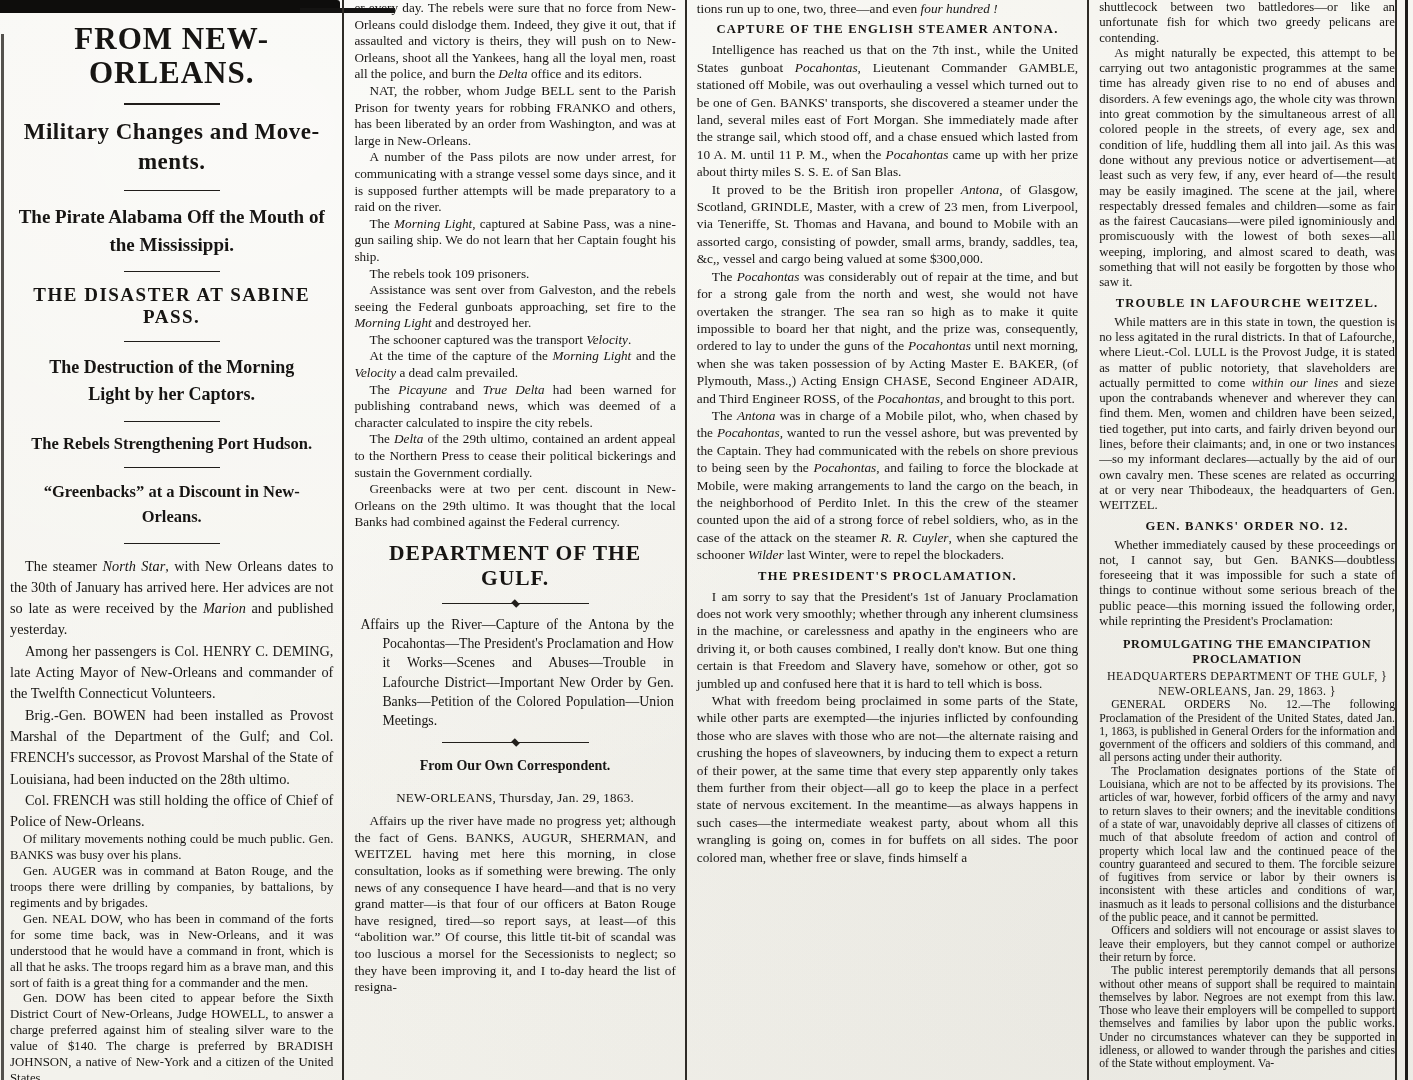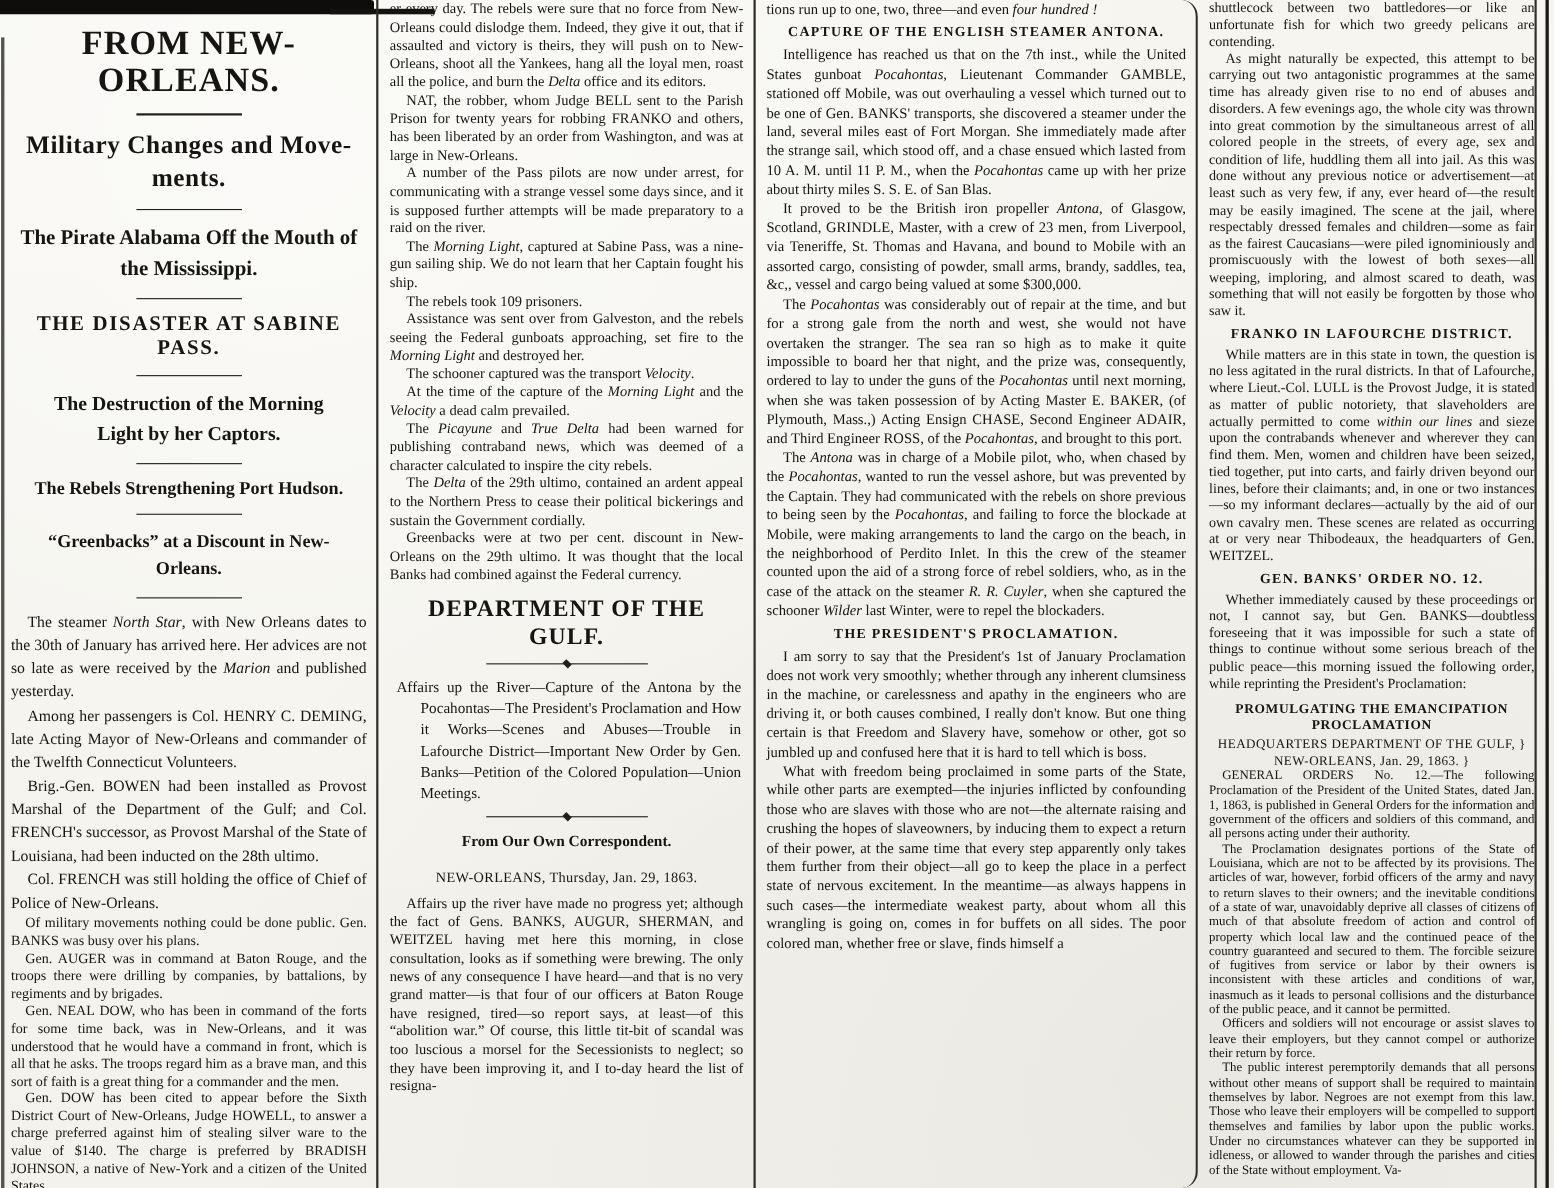--- a/index.html
+++ b/index.html
@@ -21,21 +21,21 @@
   .ink-bar-tail{position:absolute;left:300px;top:8px;width:95px;height:5px;background:#141312;}
   .left-edge{position:absolute;left:1px;top:34px;bottom:0;width:3px;background:#2a2824;opacity:.8;}
   .right-edge-a{position:absolute;left:1395px;top:0;bottom:0;width:2px;background:#33302b;}
   .right-edge-b{position:absolute;left:1405px;top:0;bottom:0;width:3px;background:#1c1a18;}
   
   .cols{position:absolute;left:0;top:0;width:1404px;height:1080px;display:flex;}
   .col{height:1080px;overflow:hidden;box-sizing:border-box;border-right:2px solid #2f2c27;padding:0 9px 0 10px;}
   .col:last-child{border-right:none;}
   .col1{width:350px;}
   .col2{width:348px;}
-  .col3{width:409px;border-radius:15px;}
+  .col3{width:409px;}
   .col4{width:320px;}
   
   p{margin:0;text-align:justify;}
   p.p{text-indent:15px;}
   p.cont{text-indent:0;}
   i{font-style:italic;}
   h1,h2,h3{margin:0;font-weight:700;text-align:center;white-space:pre-line;}
   
   .h-main{font-size:31px;letter-spacing:1px;margin-top:22px;line-height:1.1;}
   .rule{width:96px;border-top:2.5px solid #201d1a;margin:13px auto 12px auto;}
@@ -96,21 +96,21 @@
         <div class="rule thin"></div>
         <h2 class="h-f">“Greenbacks” at a Discount in New-
 Orleans.</h2>
         <div class="rule thin"></div>
       </header>
       <div class="lead">
           <p class="p">The steamer <i>North Star</i>, with New Orleans dates to the 30th of January has arrived here. Her advices are not so late as were received by the <i>Marion</i> and published yesterday.</p>
           <p class="p">Among her passengers is Col. HENRY C. DEMING, late Acting Mayor of New-Orleans and commander of the Twelfth Connecticut Volunteers.</p>
           <p class="p">Brig.-Gen. BOWEN had been installed as Provost Marshal of the Department of the Gulf; and Col. FRENCH's successor, as Provost Marshal of the State of Louisiana, had been inducted on the 28th ultimo.</p>
           <p class="p">Col. FRENCH was still holding the office of Chief of Police of New-Orleans.</p>
-          <p class="p ps2">Of military movements nothing could be done public. Gen. BANKS was busy over his plans.</p>
+          <p class="p ps2">Of military movements nothing could be much public. Gen. BANKS was busy over his plans.</p>
           <p class="p ps2">Gen. AUGER was in command at Baton Rouge, and the troops there were drilling by companies, by battalions, by regiments and by brigades.</p>
           <p class="p ps2">Gen. NEAL DOW, who has been in command of the forts for some time back, was in New-Orleans, and it was understood that he would have a command in front, which is all that he asks. The troops regard him as a brave man, and this sort of faith is a great thing for a commander and the men.</p>
           <p class="p ps2">Gen. DOW has been cited to appear before the Sixth District Court of New-Orleans, Judge HOWELL, to answer a charge preferred against him of stealing silver ware to the value of $140. The charge is preferred by BRADISH JOHNSON, a native of New-York and a citizen of the United States.</p>
           <p class="p ps2">Port Hudson was growing stronger and strong-</p>
         </div>
     </section>
 
     <section class="col col2">
       <div>
           <p class="p cont">er every day. The rebels were sure that no force from New-Orleans could dislodge them. Indeed, they give it out, that if assaulted and victory is theirs, they will push on to New-Orleans, shoot all the Yankees, hang all the loyal men, roast all the police, and burn the <i>Delta</i> office and its editors.</p>
@@ -155,21 +155,21 @@
           <h3 class="h">THE PRESIDENT'S PROCLAMATION.</h3>
           <p class="p">I am sorry to say that the President's 1st of January Proclamation does not work very smoothly; whether through any inherent clumsiness in the machine, or carelessness and apathy in the engineers who are driving it, or both causes combined, I really don't know. But one thing certain is that Freedom and Slavery have, somehow or other, got so jumbled up and confused here that it is hard to tell which is boss.</p>
           <p class="p">What with freedom being proclaimed in some parts of the State, while other parts are exempted—the injuries inflicted by confounding those who are slaves with those who are not—the alternate raising and crushing the hopes of slaveowners, by inducing them to expect a return of their power, at the same time that every step apparently only takes them further from their object—all go to keep the place in a perfect state of nervous excitement. In the meantime—as always happens in such cases—the intermediate weakest party, about whom all this wrangling is going on, comes in for buffets on all sides. The poor colored man, whether free or slave, finds himself a</p>
         </div>
     </section>
 
     <section class="col col4">
       <div>
           <p class="p cont">shuttlecock between two battledores—or like an unfortunate fish for which two greedy pelicans are contending.</p>
           <p class="p">As might naturally be expected, this attempt to be carrying out two antagonistic programmes at the same time has already given rise to no end of abuses and disorders. A few evenings ago, the whole city was thrown into great commotion by the simultaneous arrest of all colored people in the streets, of every age, sex and condition of life, huddling them all into jail. As this was done without any previous notice or advertisement—at least such as very few, if any, ever heard of—the result may be easily imagined. The scene at the jail, where respectably dressed females and children—some as fair as the fairest Caucasians—were piled ignominiously and promiscuously with the lowest of both sexes—all weeping, imploring, and almost scared to death, was something that will not easily be forgotten by those who saw it.</p>
-          <h3 class="h">FRANKO IN LAFOURCHE DISTRICT.</h3>
+          <h3 class="h">TROUBLE IN LAFOURCHE WEITZEL.</h3>
           <p class="p">While matters are in this state in town, the question is no less agitated in the rural districts. In that of Lafourche, where Lieut.-Col. LULL is the Provost Judge, it is stated as matter of public notoriety, that slaveholders are actually permitted to come <i>within our lines</i> and sieze upon the contrabands whenever and wherever they can find them. Men, women and children have been seized, tied together, put into carts, and fairly driven beyond our lines, before their claimants; and, in one or two instances—so my informant declares—actually by the aid of our own cavalry men. These scenes are related as occurring at or very near Thibodeaux, the headquarters of Gen. WEITZEL.</p>
           <h3 class="h">GEN. BANKS' ORDER NO. 12.</h3>
           <p class="p">Whether immediately caused by these proceedings or not, I cannot say, but Gen. BANKS—doubtless foreseeing that it was impossible for such a state of things to continue without some serious breach of the public peace—this morning issued the following order, while reprinting the President's Proclamation:</p>
           <h3 class="h tight">PROMULGATING THE EMANCIPATION PROCLAMATION</h3>
           <p class="c">HEADQUARTERS DEPARTMENT OF THE GULF, }</p>
           <p class="c">NEW-ORLEANS, Jan. 29, 1863.  }</p>
           <p class="ps">GENERAL ORDERS No. 12.—The following Proclamation of the President of the United States, dated Jan. 1, 1863, is published in General Orders for the information and government of the officers and soldiers of this command, and all persons acting under their authority.</p>
           <p class="ps">The Proclamation designates portions of the State of Louisiana, which are not to be affected by its provisions. The articles of war, however, forbid officers of the army and navy to return slaves to their owners; and the inevitable conditions of a state of war, unavoidably deprive all classes of citizens of much of that absolute freedom of action and control of property which local law and the continued peace of the country guaranteed and secured to them. The forcible seizure of fugitives from service or labor by their owners is inconsistent with these articles and conditions of war, inasmuch as it leads to personal collisions and the disturbance of the public peace, and it cannot be permitted.</p>
           <p class="ps">Officers and soldiers will not encourage or assist slaves to leave their employers, but they cannot compel or authorize their return by force.</p>
           <p class="ps">The public interest peremptorily demands that all persons without other means of support shall be required to maintain themselves by labor. Negroes are not exempt from this law. Those who leave their employers will be compelled to support themselves and families by labor upon the public works. Under no circumstances whatever can they be supported in idleness, or allowed to wander through the parishes and cities of the State without employment. Va-</p>

